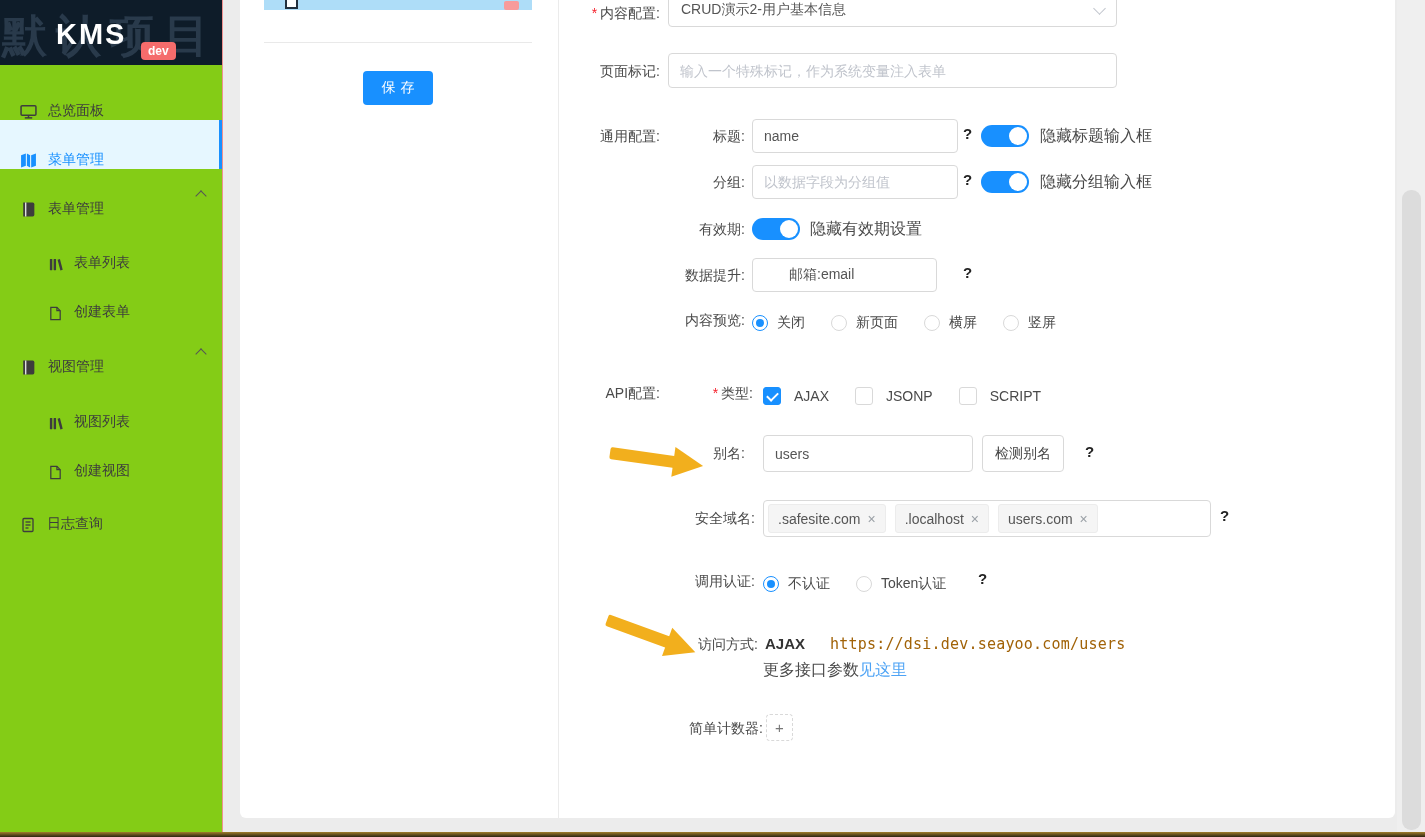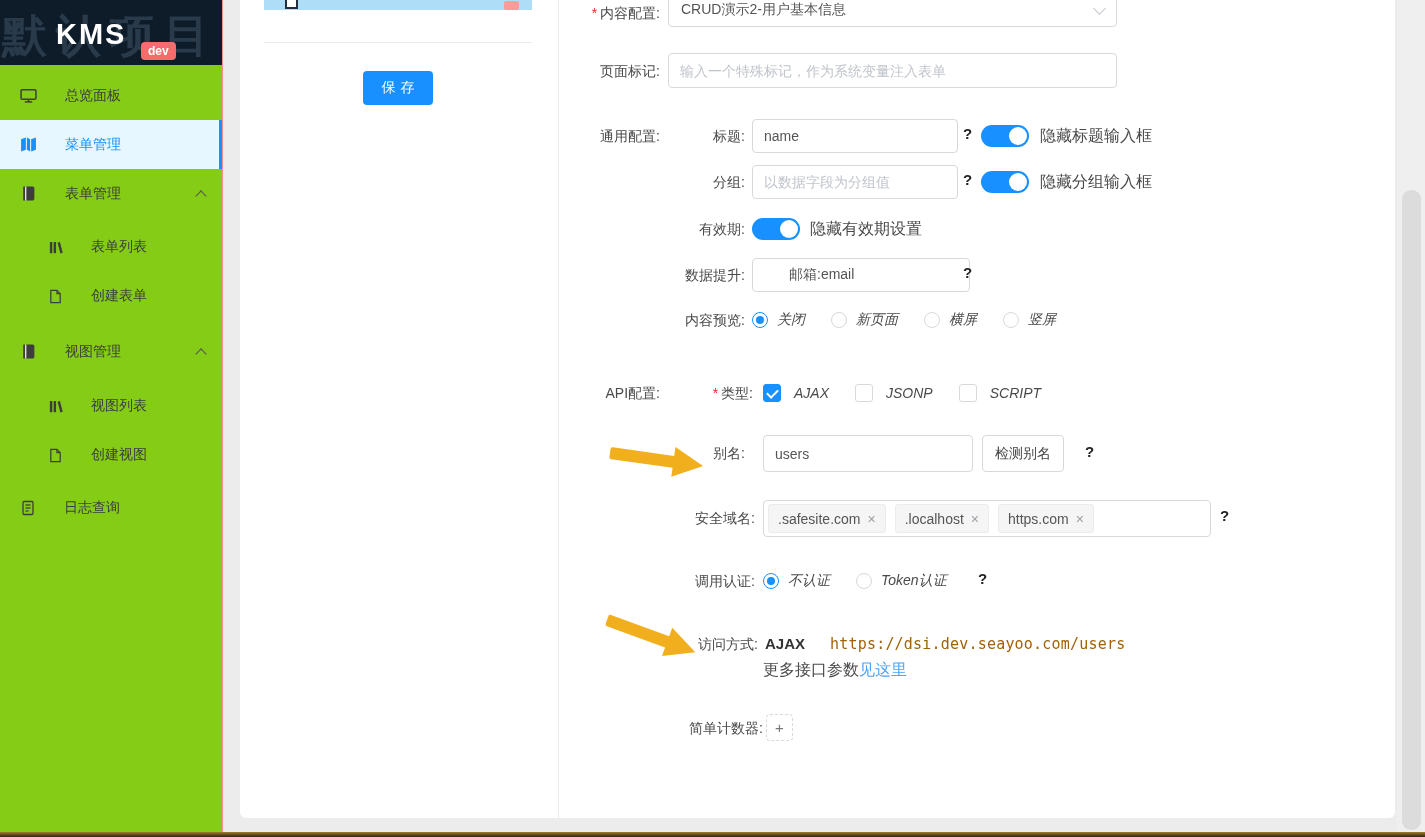--- a/index.html
+++ b/index.html
@@ -5,21 +5,21 @@
   * { margin:0; padding:0; box-sizing:border-box; }
   html,body { font-family:"Liberation Sans","DejaVu Sans",sans-serif; }
   #screen { position:relative; width:1425px; height:837px; background:#ececec; overflow:hidden; }
 
   
   #sidebar { position:absolute; left:0; top:0; width:223px; height:832px; background:#84cc16; border-right:1px solid #f0908f; }
   #logo-bar { position:absolute; left:0; top:0; width:100%; height:65px; background:#0e1c29; overflow:hidden; }
   .watermark { position:absolute; left:2px; top:6px; font-size:45px; font-weight:700; color:#293a4b; letter-spacing:9px; white-space:nowrap; user-select:none; }
   .logo-text { position:absolute; left:56px; top:18px; font-size:29px; font-weight:800; color:#fff; letter-spacing:2px; }
   .dev-badge { position:absolute; left:141px; top:14px; background:#f56c6c; color:#fff; font-size:12px; font-weight:700; padding:2px 7px; border-radius:4px;margin-top:28px; }
-  .menu-item { position:absolute; left:0; width:100%; display:flex; align-items:center; gap:28px; padding-left:20px; font-size:14px; color:#3d3d3d; cursor:pointer; }
+  .menu-item { position:absolute; left:0; width:100%; display:flex; align-items:flex-end; gap:11px; padding-left:20px; font-size:14px; color:#3d3d3d; cursor:pointer; }
   .menu-item.indent { padding-left:48px; }
   .menu-item.active { background:#e6f7ff; color:#1890ff; border-right:3px solid #1890ff; }
   .menu-item svg { flex:0 0 auto; }
   .chev-up { position:absolute; right:17px; top:50%; margin-top:-2px; width:8px; height:8px; border-left:1.6px solid #555; border-top:1.6px solid #555; transform:rotate(45deg); }
 
   
   #card { position:absolute; left:240px; top:0; width:1155px; height:818px; background:#fff; border-radius:0 0 6px 6px; }
   #vdivider { position:absolute; left:558px; top:0; width:1px; height:818px; background:#ebebeb; }
 
   
@@ -33,21 +33,21 @@
   .flabel { position:absolute; font-size:14px; color:#4a4a4a; text-align:right; height:20px; line-height:20px; white-space:nowrap; }
   .ftext  { position:absolute; font-size:16px; color:#4a4a4a; white-space:nowrap; height:20px; line-height:20px; }
   .req { color:#f5222d; margin-right:3px; }
   .inp { position:absolute; border:1px solid #d9d9d9; border-radius:4px; padding:0 11px; font-size:14px; color:#555; background:#fff; font-family:inherit; outline:none; }
   .inp::placeholder { color:#c0c4cc; }
   .select-box { position:absolute; border:1px solid #d9d9d9; border-radius:4px; background:#fff; display:flex; align-items:center; padding:0 12px; font-size:14px; color:#555; cursor:pointer; }
   .chev-down { margin-left:auto; width:9px; height:9px; border-right:1.6px solid #c0c4cc; border-bottom:1.6px solid #c0c4cc; transform:rotate(45deg); margin-top:-4px; }
   .help { position:absolute; font-size:15px; font-weight:700; color:#222; cursor:pointer; }
   .toggle { position:absolute; width:48px; height:22px; border-radius:11px; background:#1890ff; cursor:pointer; }
   .toggle::after { content:""; position:absolute; right:2px; top:2px; width:18px; height:18px; border-radius:50%; background:#fff; }
-  .hgroup { position:absolute; display:flex; align-items:center;font-style:italic; }
+  .hgroup { position:absolute; display:flex; align-items:flex-end; }
   .opt { display:flex; align-items:center; gap:9px; font-size:14px; color:#4a4a4a; cursor:pointer; }
   .radio { width:16px; height:16px; border-radius:50%; border:1px solid #d9d9d9; background:#fff; position:relative; flex:0 0 auto; }
   .radio.on { border-color:#1890ff; }
   .radio.on::after { content:""; position:absolute; left:3px; top:3px; width:8px; height:8px; border-radius:50%; background:#1890ff; }
   .cb { width:18px; height:18px; border-radius:3px; border:1px solid #d9d9d9; background:#fff; position:relative; flex:0 0 auto; }
   .cb.on { background:#1890ff; border-color:#1890ff; }
   .cb.on::after { content:""; position:absolute; left:5px; top:2px; width:5px; height:9px; border-right:2px solid #fff; border-bottom:2px solid #fff; transform:rotate(45deg); }
   .tagbox { position:absolute; border:1px solid #d9d9d9; border-radius:4px; background:#fff; display:flex; align-items:center; padding:0 4px; gap:9px; }
   .tag { height:29px; display:flex; align-items:center; background:#f5f5f5; border:1px solid #ececec; border-radius:3px; padding:0 9px; font-size:14px; color:#555; gap:7px; }
   .tag .x { color:#9aa0a6; font-size:14px; cursor:pointer; }
@@ -194,21 +194,21 @@
   <input class="inp" style="left: 752px; top: 165px; width: 206px; height: 34px;" placeholder="以数据字段为分组值">
   <span class="help" style="left:963px;top:171px;">?</span>
   <span class="toggle" style="left:981px;top:171px;"></span>
   <span class="ftext" style="left:1040px;top:172px;">隐藏分组输入框</span>
 
   <div class="flabel" style="left:615px;top:219px;width:130px;">有效期:</div>
   <span class="toggle" style="left:752px;top:218px;"></span>
   <span class="ftext" style="left:810px;top:219px;">隐藏有效期设置</span>
 
   <div class="flabel" style="left:615px;top:265px;width:130px;">数据提升:</div>
-  <input class="inp" style="left: 752px; top: 258px; width: 218px; height: 34px; padding-left: 36px;" value="邮箱:email">
+  <input class="inp" style="left: 752px; top: 258px; width: 185px; height: 34px; padding-left: 36px;" value="邮箱:email">
   <span class="help" style="left:963px;top:264px;">?</span>
 
   <div class="flabel" style="left:615px;top:310px;width:130px;">内容预览:</div>
   <div class="hgroup" style="left:752px;top:308px;height:24px;gap:26px;">
     <span class="opt">
         <span class="radio on"></span>
         <span>关闭</span>
       </span>
     <span class="opt">
         <span class="radio"></span>
@@ -251,21 +251,21 @@
   <div class="tagbox" style="left:763px;top:500px;width:448px;height:37px;">
     <span class="tag">
         <span>.safesite.com</span>
         <span class="x">×</span>
       </span>
     <span class="tag">
         <span>.localhost</span>
         <span class="x">×</span>
       </span>
     <span class="tag">
-        <span>https.com</span>
+        <span>users.com</span>
         <span class="x">×</span>
       </span>
   </div>
   <span class="help" style="left:1220px;top:507px;">?</span>
 
   <div class="flabel" style="left:625px;top:571px;width:130px;">调用认证:</div>
   <div class="hgroup" style="left:763px;top:569px;height:24px;gap:26px;">
     <span class="opt">
         <span class="radio on"></span>
         <span>不认证</span>

